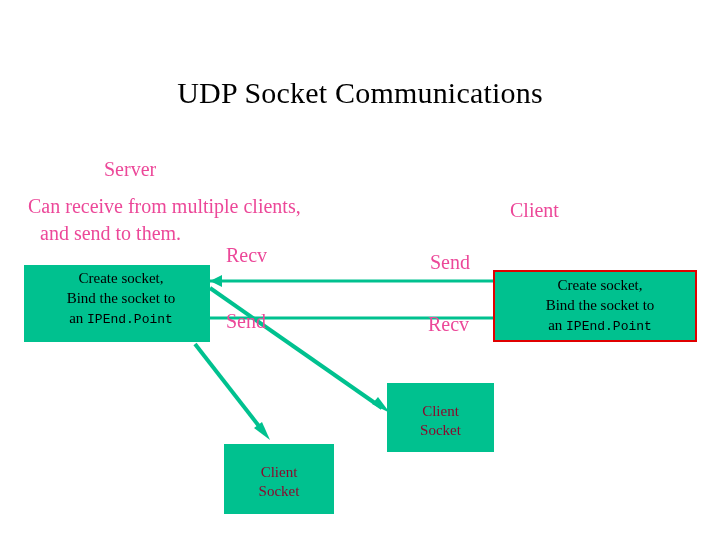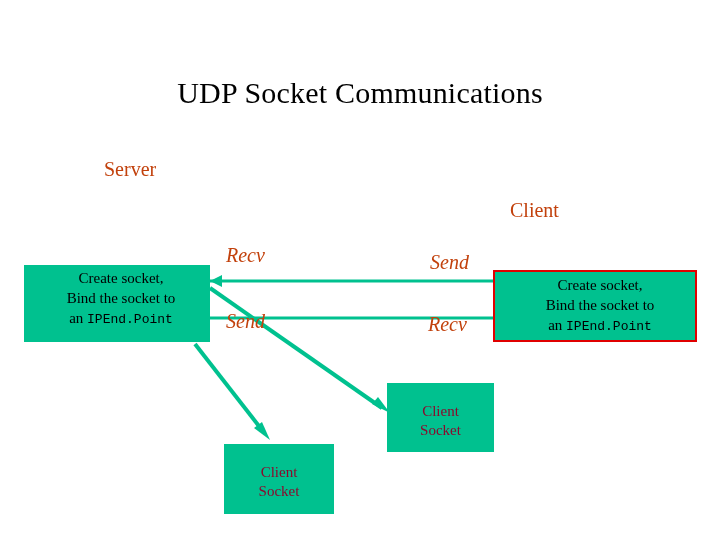--- a/index.html
+++ b/index.html
@@ -25,21 +25,21 @@
     width: 720px;
     text-align: center;
     font-family: "Liberation Serif", serif;
     font-size: 30px;
     color: #000000;
     letter-spacing: 0.2px;
   }
   .lbl {
     position: absolute;
     font-family: "Liberation Serif", serif;
-    color: #c2410c;
+    color: #ec4899;
     white-space: nowrap;
   }
   .server-label {
     left: 104px;
     top: 158px;
     font-size: 20px;
   }
   .client-label {
     left: 510px;
     top: 199px;
@@ -49,21 +49,20 @@
     left: 28px;
     top: 193px;
     font-size: 20px;
     line-height: 27px;
   }
   .server-desc .l2 {
     display: block;
     padding-left: 12px;
   }
   .italic {
-    font-style: italic;
     font-size: 20px;
   }
   .recv-left { left: 226px; top: 244px; }
   .send-left { left: 226px; top: 310px; }
   .send-right { left: 430px; top: 251px; }
   .recv-right { left: 428px; top: 313px; }
 
   
   .box {
     position: absolute;
@@ -145,20 +144,22 @@
 <body>
 
 <div id="stage">
 
   <div class="title">UDP Socket Communications</div>
 
   <div class="lbl server-label">Server</div>
   <div class="lbl client-label">Client</div>
 
   <div class="lbl server-desc">
+    <span>Can receive from multiple clients,</span>
+    <span class="l2">and send to them.</span>
   </div>
 
   <svg class="arrows" viewBox="0 0 720 540">
 
     <line x1="210" y1="281" x2="596" y2="281" stroke="#00c18f" stroke-width="3"></line>
     <polygon points="210,281 222,275 222,287" fill="#00c18f"></polygon>
 
     <line x1="210" y1="318" x2="596" y2="318" stroke="#00c18f" stroke-width="3"></line>
     <polygon points="596,318 584,312 584,324" fill="#00c18f"></polygon>
 

